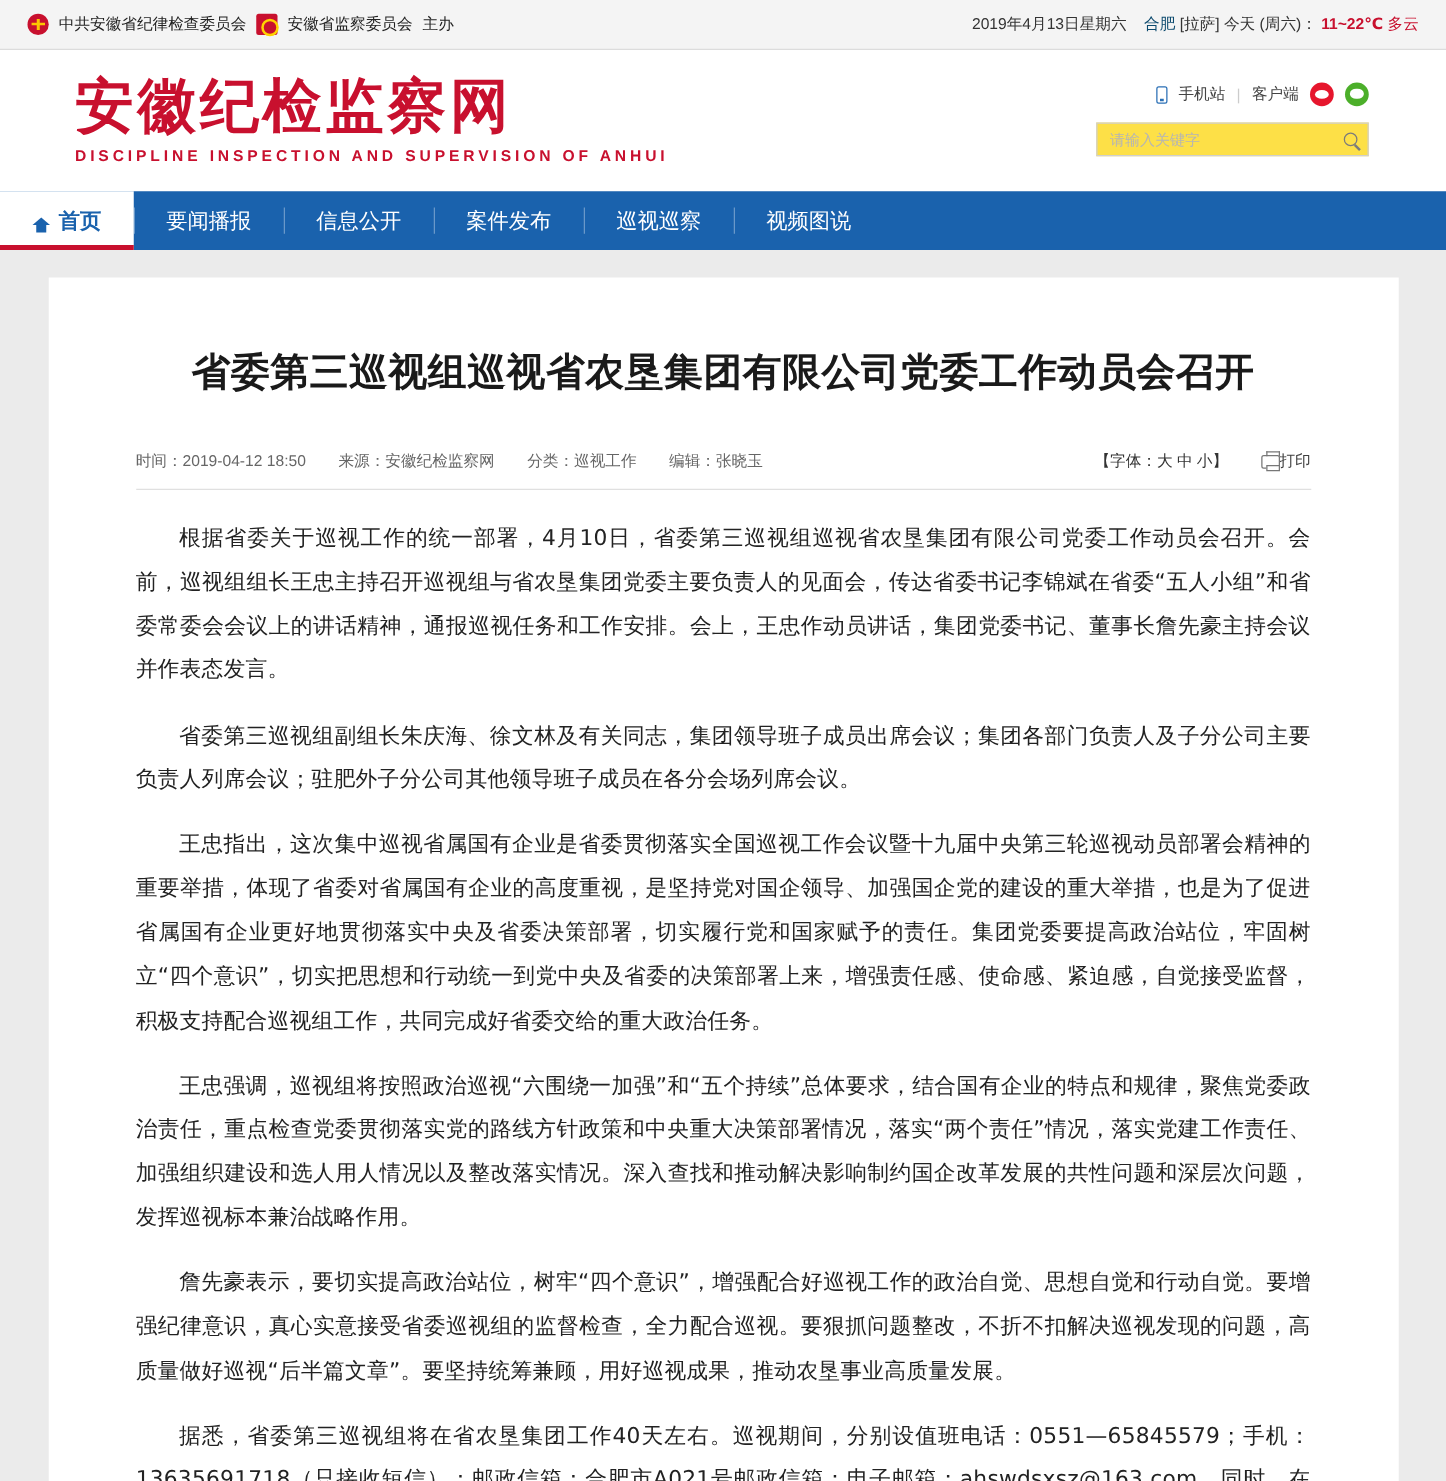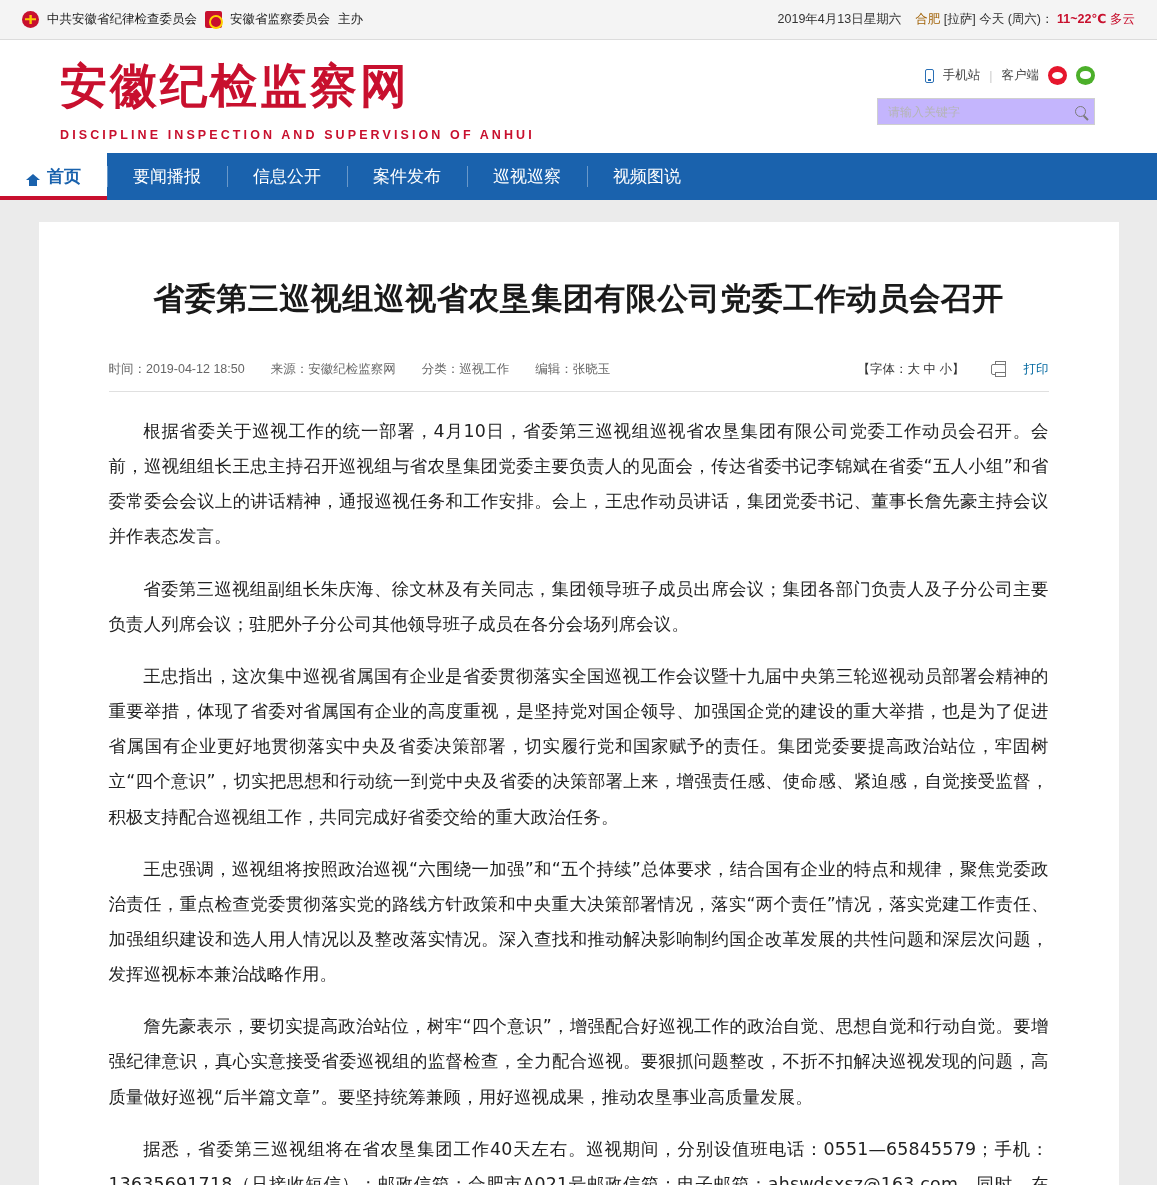--- a/index.html
+++ b/index.html
@@ -45,21 +45,21 @@
     border: 2px solid #ffd200;
   }
   .topbar .org { color: #222; }
   .topbar .right {
     margin-left: auto;
     display: flex; align-items: center; gap: 14px;
     font-size: 12.5px;
   }
   .topbar .right .date { color: #333; }
   .topbar .weather { color: #333; }
-  .topbar .weather .city { color: #a16207; }
+  .topbar .weather .city { color: #0c4a6e; }
   .topbar .weather .lajiao { color: #333; }
   .topbar .weather .today { color: #333; }
   .topbar .weather .tempred { color: #c8102e; font-weight: bold; }
   .topbar .weather .cond { color: #c8102e; font-family: Liberation Mono, monospace; }
 
   
   .header {
     height: 113px;
     background: #fff;
     position: relative;
@@ -72,21 +72,21 @@
     font-size: 47px;
     color: #c8102e;
     letter-spacing: 3px;
     line-height: 1.1;
   }
   .logo-sub {
     font-size: 12.5px;
     color: #c8102e;
     letter-spacing: 3.1px;
     font-weight: bold;
-    margin-top: 16px;
+    margin-top: 6px;
   }
   .header-right {
     position: absolute; right: 62px; top: 26px;
     display: flex; flex-direction: column; align-items: flex-end; gap: 13px;
   }
   .hr-links {
     display: flex; align-items: center; gap: 9px;
     font-size: 12.5px; color: #444;
   }
   .phone-icon {
@@ -112,21 +112,21 @@
     background: #4caf2a; position: relative; display: inline-block;
   }
   .wechat-icon::after {
     content: ""; position: absolute; left: 4px; top: 5px;
     width: 11px; height: 8px; border-radius: 45%;
     background: #fff;
   }
   .search-box {
     width: 218px; height: 27px;
     border: 1px solid #cfcfcf;
-    background: #c4b5fd;
+    background: #fde047;
     display: flex; align-items: center;
     padding: 0 8px;
   }
   .search-box input {
     border: none; outline: none; flex: 1;
     font-size: 12px; color: #333;
     font-family: "Liberation Sans", sans-serif;
     background: transparent;
   }
   .search-box input::placeholder { color: #b5b5b5; }
@@ -203,21 +203,21 @@
   .meta {
     border-bottom: 1px solid #e0e0e0;
     padding-bottom: 13px;
     display: flex; align-items: center;
     font-size: 12.5px; color: #666;
     gap: 26px;
   }
   .meta .spacer { flex: 1; }
   .meta .fontsize { color: #333; }
   .print {
-    display: flex; align-items: center; gap: 18px; color: #0369a1;
+    display: flex; align-items: center; gap: 0; color: #404040;
   }
   .printer {
     width: 15px; height: 11px; border: 1.4px solid #777; border-radius: 2px;
     position: relative; display: inline-block;
   }
   .printer::before {
     content: ""; position: absolute; left: 3px; top: -4px;
     width: 9px; height: 3px; border: 1.4px solid #777; border-bottom: none;
   }
   .printer::after {

